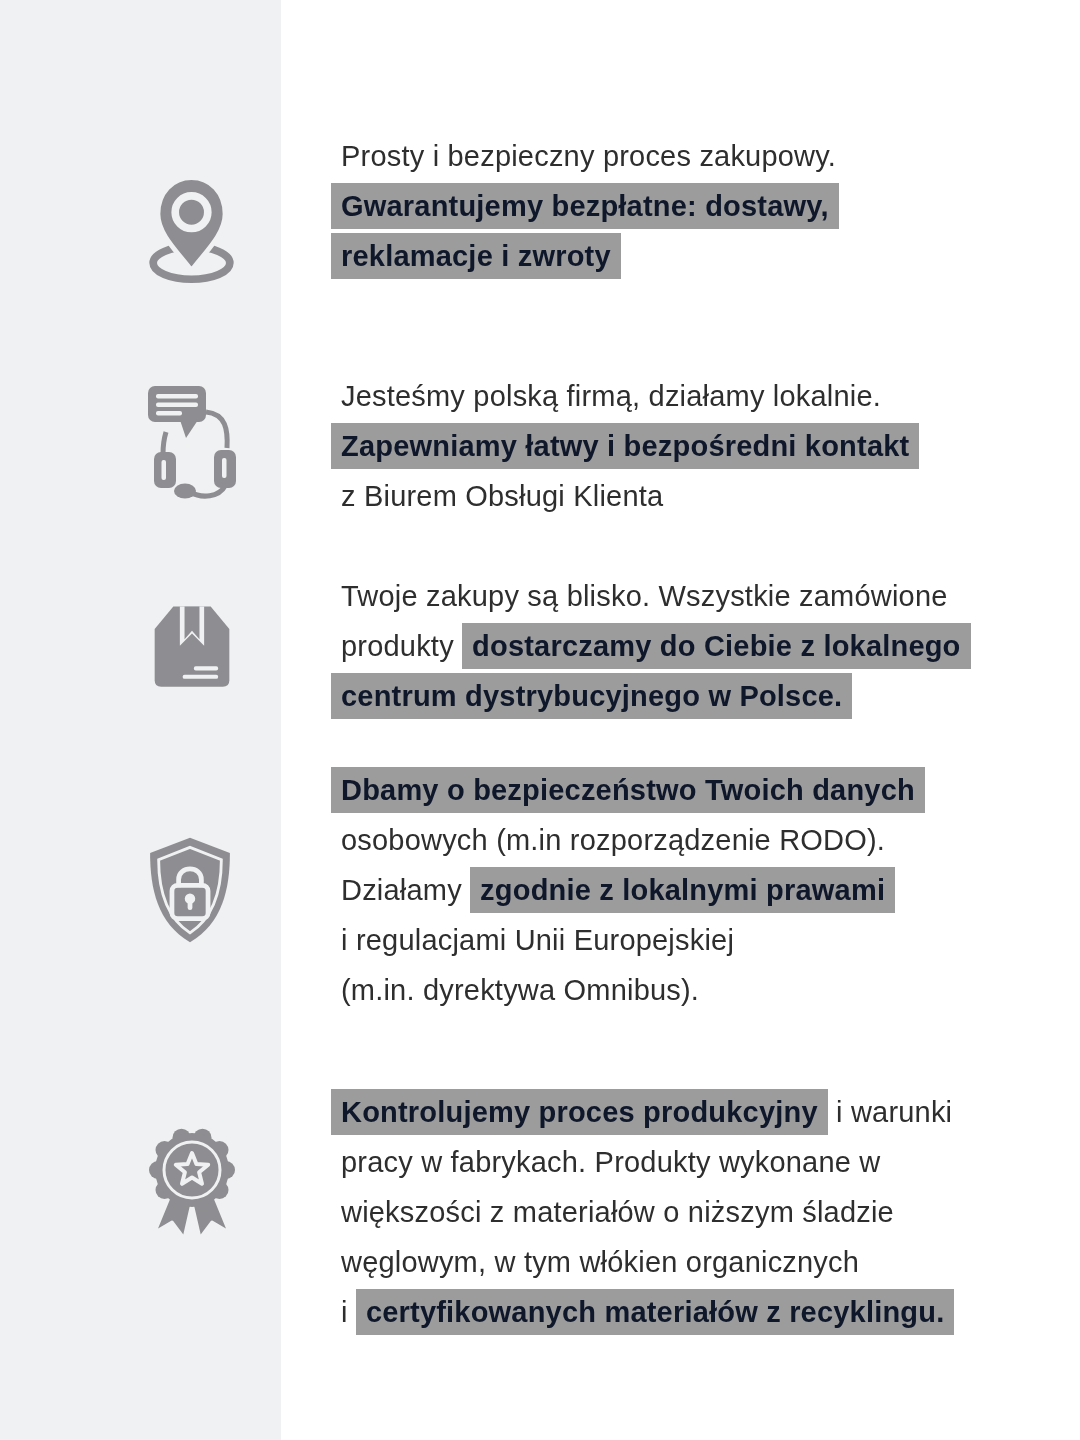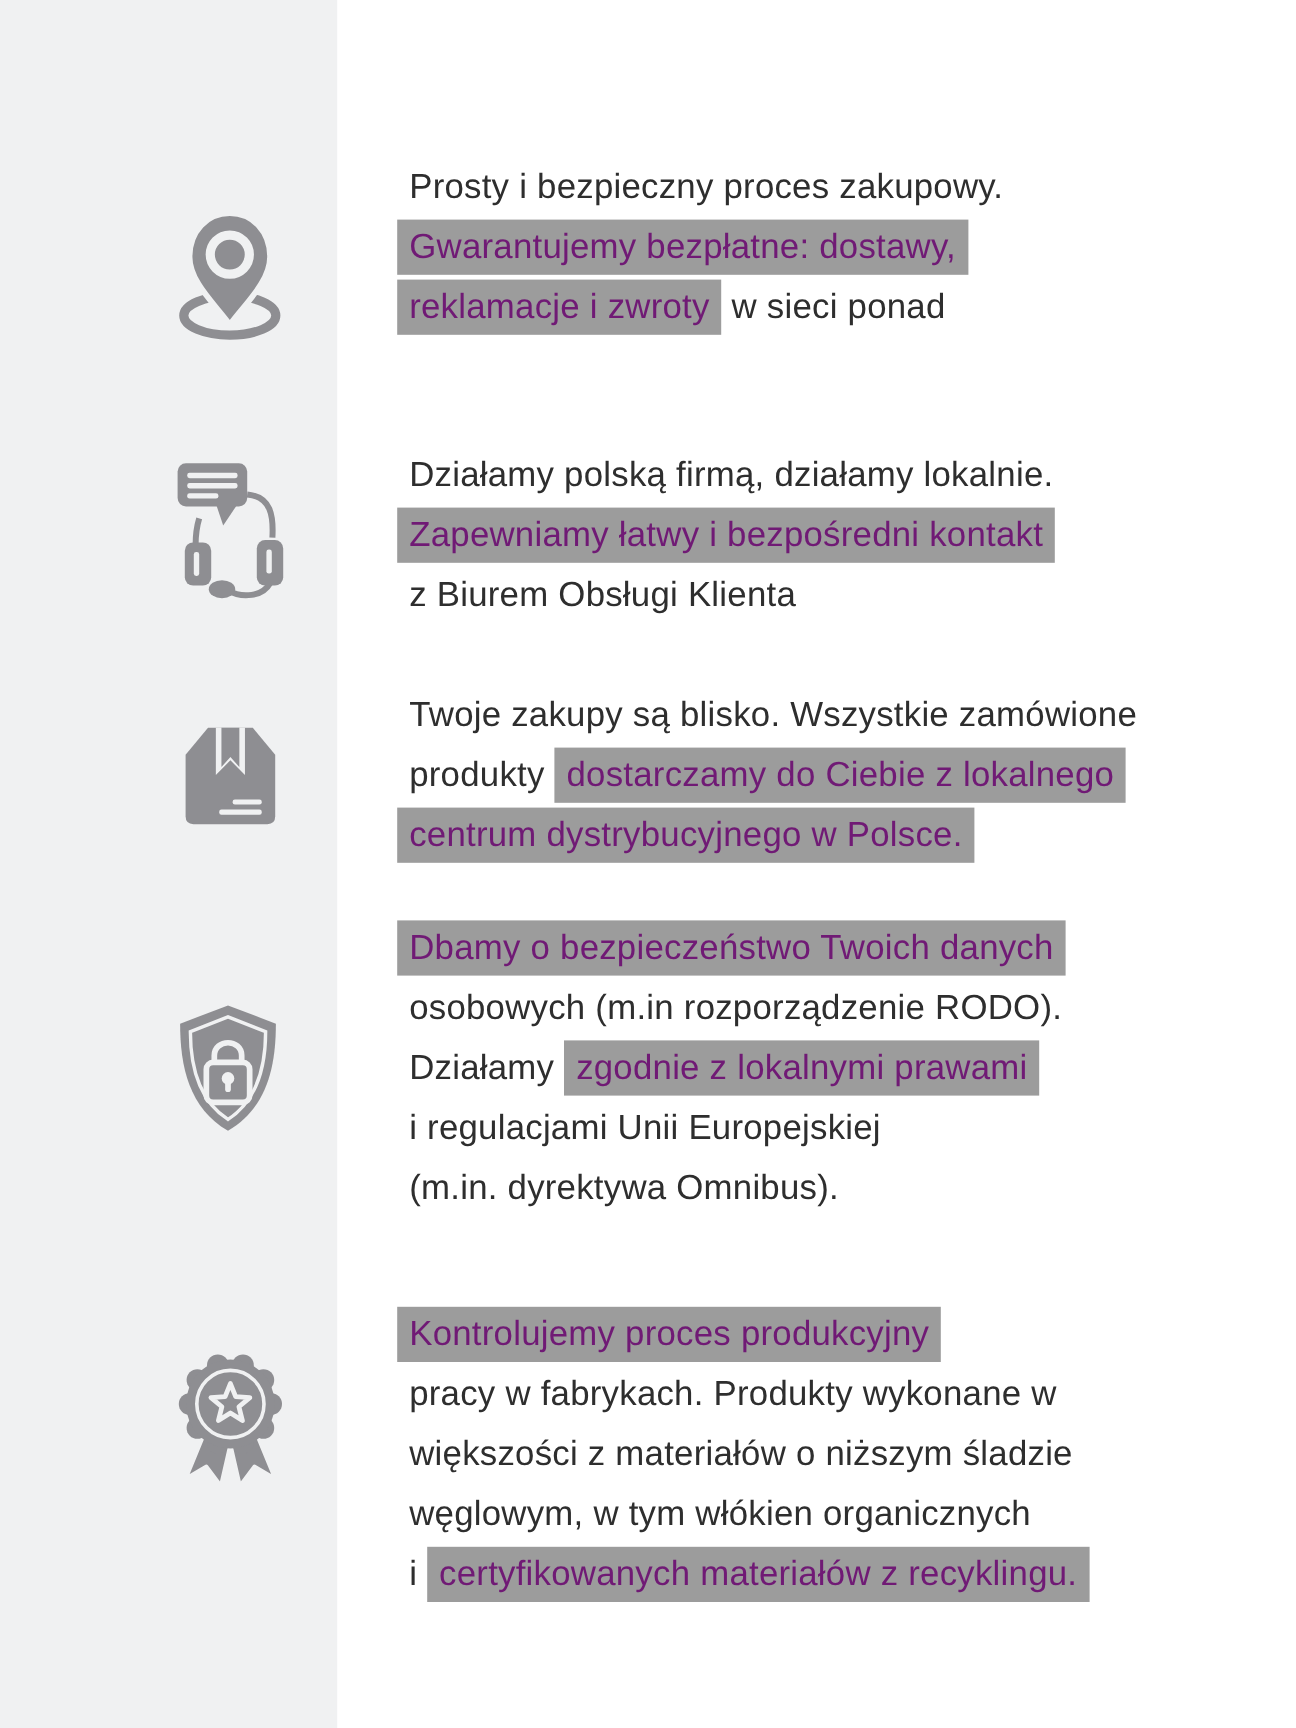--- a/index.html
+++ b/index.html
@@ -27,21 +27,21 @@
   .block{position:absolute;left:331px;width:660px;}
   .line{
     height:50px;display:flex;align-items:center;
     white-space:nowrap;padding-left:10px;
   }
   .seg{
     white-space:pre;font-size:29px;color:var(--text);
     line-height:50px;letter-spacing:0.2px;
   }
   .seg.hl{
-    font-weight:400;color:#701a75;background:var(--hl);
+    font-weight:700;color:#0f172a;background:var(--hl);
     line-height:46px;padding:0 10px;
   }
   .line > .hl:first-child{margin-left:-10px;}
 </style>
 </head>
 <body>
 
 <div class="canvas">
 
   <div class="sidebar"></div>
@@ -117,27 +117,26 @@
 
   <section class="block" style="top:131px;">
     <div class="line">
       <span class="seg">Prosty i bezpieczny proces zakupowy.</span>
     </div>
     <div class="line">
       <span class="seg hl">Gwarantujemy bezpłatne: dostawy,</span>
     </div>
     <div class="line">
       <span class="seg hl">reklamacje i zwroty</span>
-      <span class="seg"> w sieci ponad</span>
     </div>
   </section>
 
   <section class="block" style="top:371px;">
     <div class="line">
-      <span class="seg">Działamy polską firmą, działamy lokalnie.</span>
+      <span class="seg">Jesteśmy polską firmą, działamy lokalnie.</span>
     </div>
     <div class="line">
       <span class="seg hl">Zapewniamy łatwy i bezpośredni kontakt</span>
     </div>
     <div class="line">
       <span class="seg">z Biurem Obsługi Klienta</span>
     </div>
   </section>
 
   <section class="block" style="top:571px;">
@@ -168,20 +167,21 @@
       <span class="seg">i regulacjami Unii Europejskiej</span>
     </div>
     <div class="line">
       <span class="seg">(m.in. dyrektywa Omnibus).</span>
     </div>
   </section>
 
   <section class="block" style="top:1087px;">
     <div class="line">
       <span class="seg hl">Kontrolujemy proces produkcyjny</span>
+      <span class="seg"> i warunki</span>
     </div>
     <div class="line">
       <span class="seg">pracy w fabrykach. Produkty wykonane w</span>
     </div>
     <div class="line">
       <span class="seg">większości z materiałów o niższym śladzie</span>
     </div>
     <div class="line">
       <span class="seg">węglowym, w tym włókien organicznych</span>
     </div>

